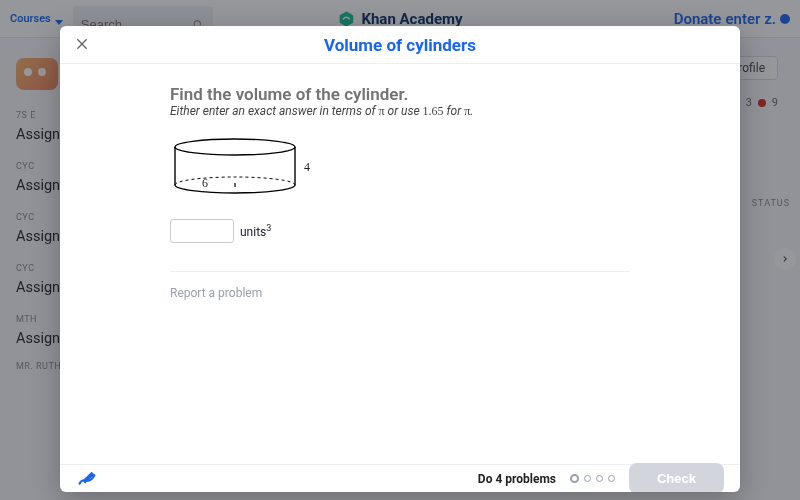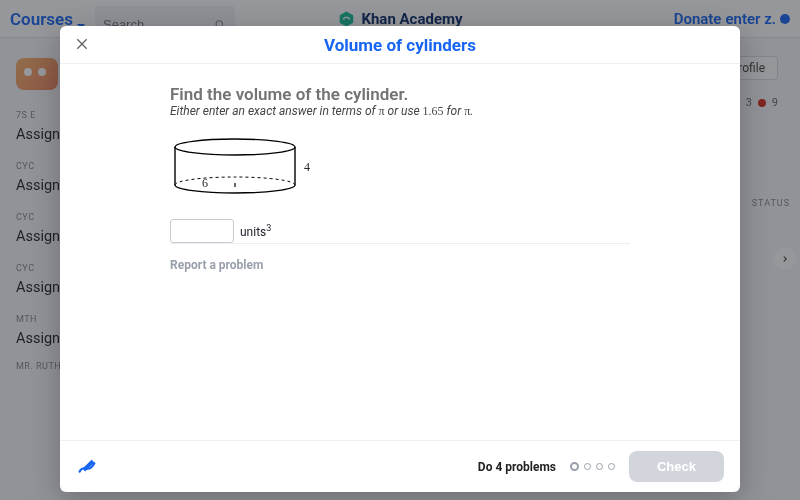--- a/index.html
+++ b/index.html
@@ -10,21 +10,21 @@
   }
 
   
   .bg { position: absolute; inset: 0; filter: brightness(1); }
   .overlay { position: absolute; inset: 0; background: rgba(30,34,42,0.47); }
 
   .topbar {
     height: 38px; background: #fff; border-bottom: 1px solid #e4e6ea;
     display: flex; align-items: center; padding: 0 10px; gap: 10px;
   }
-  .courses { color:#1865f2; font-weight:600; font-size:17px; display:flex; align-items:flex-end; gap:4px;}
+  .courses { color:#1865f2; font-weight:600; font-size:11px; display:flex; align-items:flex-end; gap:4px;}
   .caret-down { width:0;height:0;border-left:4px solid transparent;border-right:4px solid transparent;border-top:5px solid #1865f2;}
   .search-wrap { position:relative; width:140px; background:#f0f1f4; border-radius:4px; height:26px; display:flex; align-items:flex-end; padding:0 8px;}
   .search-wrap input { border:none; background:transparent; outline:none; font-size:13px; color:#666; width:100%;}
   .search-icon-svg { width:14px;height:14px; stroke:#888; fill:none; stroke-width:2;}
   .brand { position:absolute; left:50%; transform:translateX(-50%); display:flex; align-items:center; gap:6px; font-weight:700; color:#0a2a66; font-size:15px;}
   .brand-logo { width:18px;height:18px; }
   .topright { margin-left:auto; display:flex; align-items:center; gap:4px; font-size:15px; font-weight:600;}
   .donate { color:#1865f2; }
   .username { color:#1865f2; display:flex; align-items:center; gap:4px;}
   .avatar-dot { width:10px;height:10px;border-radius:50%;background:#1865f2; }
@@ -57,32 +57,32 @@
   .close-x { position:absolute; left:14px; top:10px; width:16px;height:16px; cursor:pointer;}
   .close-x svg{width:16px;height:16px;stroke:#666;stroke-width:2;}
 
   .modal-body { flex:1; padding:20px 60px 0 110px; position:relative; overflow:hidden;}
   .prompt { font-size:17px; color:#737373; font-weight:600; }
   .prompt-sub { font-size:12px; color:#444; font-style:italic; margin-bottom:18px;}
   .prompt-sub .pi, .prompt-sub .num { font-style:normal; font-family: "Times New Roman", serif;}
   .cylinder-row { display:flex; align-items:center; gap:8px; margin-bottom:24px;}
   .cyl-svg { width:130px; height:60px; }
   .dim-label { font-size:12px; font-family:"Times New Roman",serif;}
-  .answer-row { display:flex; align-items:center; gap:6px; }
+  .answer-row { display:flex; align-items:center; gap:6px; margin-bottom:28px;}
   .answer-input { width:64px; height:24px; border:1px solid #c8cbd2; border-radius:3px; padding:0 4px; font-size:12px;}
   .units { font-size:12px;}
   .units sup{font-size:9px;}
   .divider { height:1px;background:#eceef1; margin:0 0 14px; width:460px;}
   .help-row { display:flex; justify-content:space-between; width:460px; font-size:12px;}
   .stuck { color:#222; font-weight:600;}
   .help-link { color:#1865f2; font-weight:600;}
-  .report { color:#9aa0ab;font-weight:bold;}
+  .report { color:#9aa0ab;}
 
   .modal-foot {
-    height:52px; border-top:1px solid #eceef1; display:flex; align-items:center;
+    height:28px; border-top:1px solid #eceef1; display:flex; align-items:center;
     padding:0 16px; gap:14px;
   }
   .scratch { width:22px;height:22px; }
   .foot-spacer{flex:1;}
   .do-label { font-size:12px; font-weight:700; color:#222;}
   .dots { display:flex; gap:5px; align-items:center;}
   .dot { width:7px;height:7px;border-radius:50%; border:1.5px solid #9aa0ab; box-sizing:border-box;}
   .dot.current { width:9px;height:9px; border-width:2px;}
   .check-btn { background:#d2d6dc; color:#fff; font-weight:700; font-size:13px; border:none; border-radius:8px; padding:8px 28px;}
 </style>

